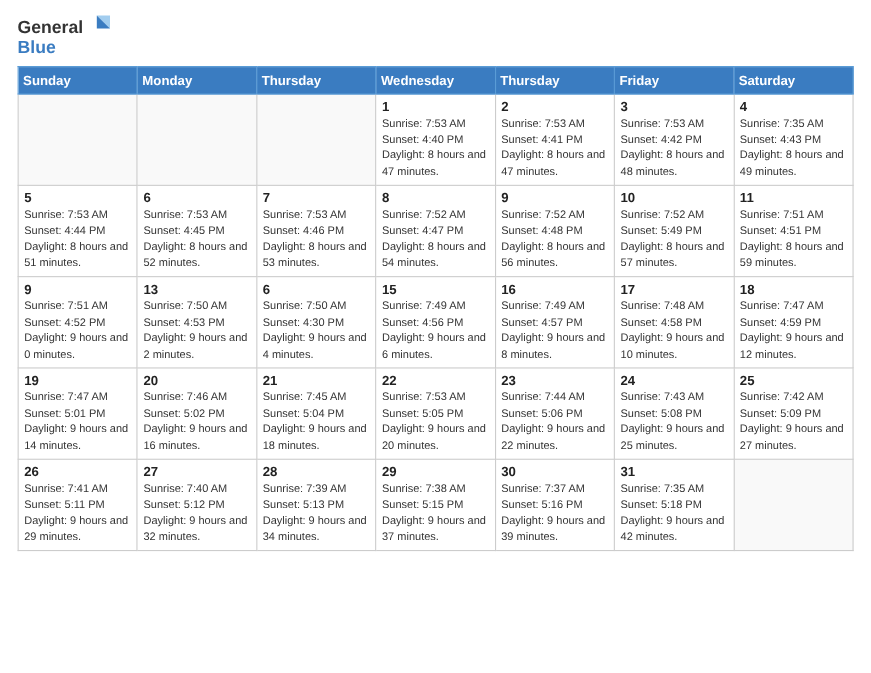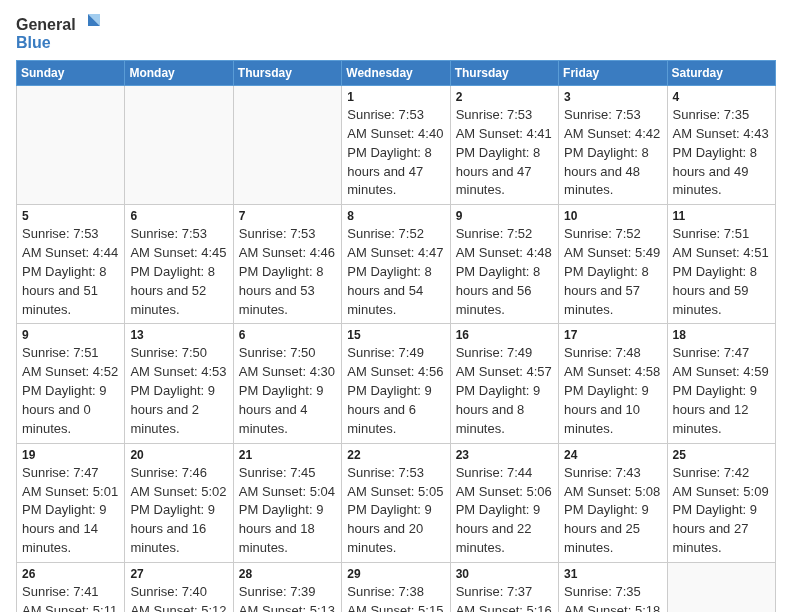--- a/index.html
+++ b/index.html
@@ -66,21 +66,21 @@
     }
     .day-number {
       font-size: 12px;
       font-weight: bold;
       color: #222;
       display: block;
       margin-bottom: 2px;
     }
     .day-info {
       line-height: 1.45;
-      font-size: 13px;
+      font-size: 10px;
       color: #333;
     }
   </style>
 </head>
 <body>
 
 <div class="container">
   <div class="header-row">
     <div class="logo" style="flex-direction: column; align-items: flex-start; line-height: 1.1;">
         <svg width="90" height="40" viewBox="0 0 90 40">

